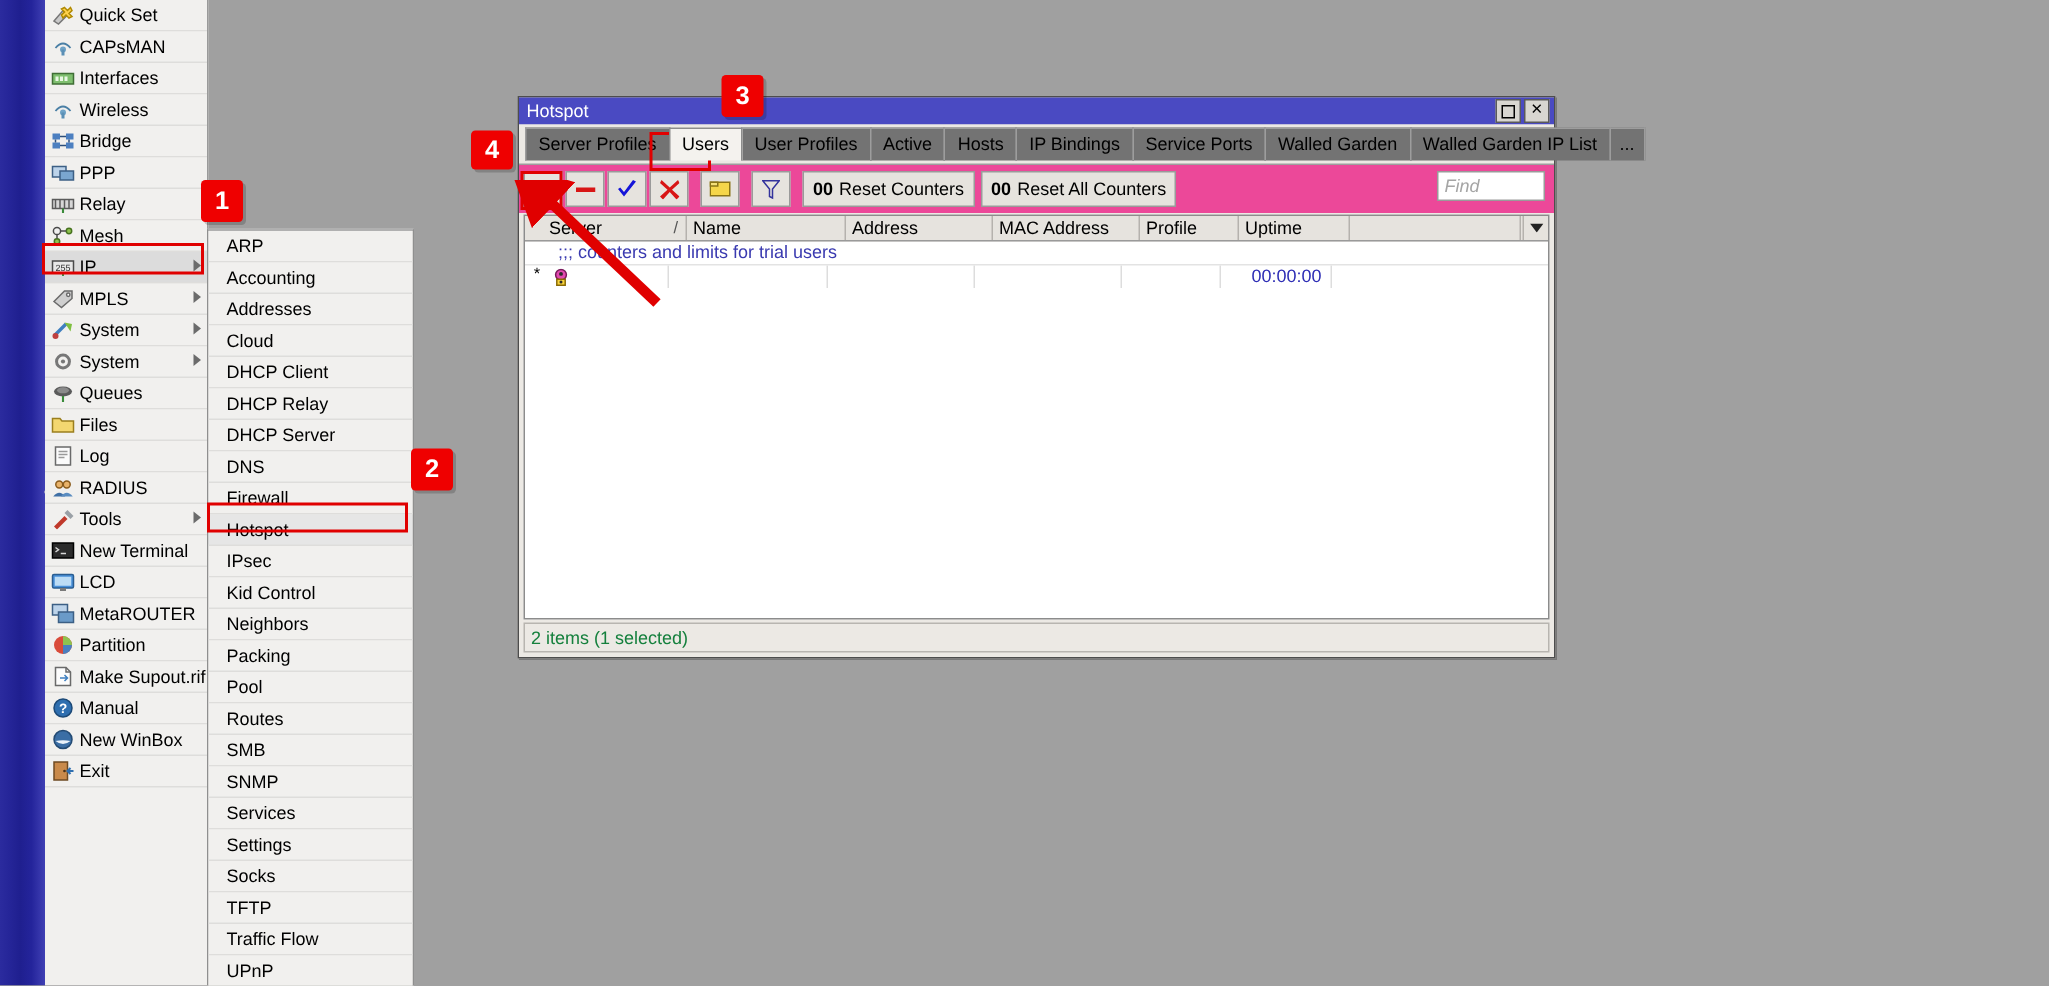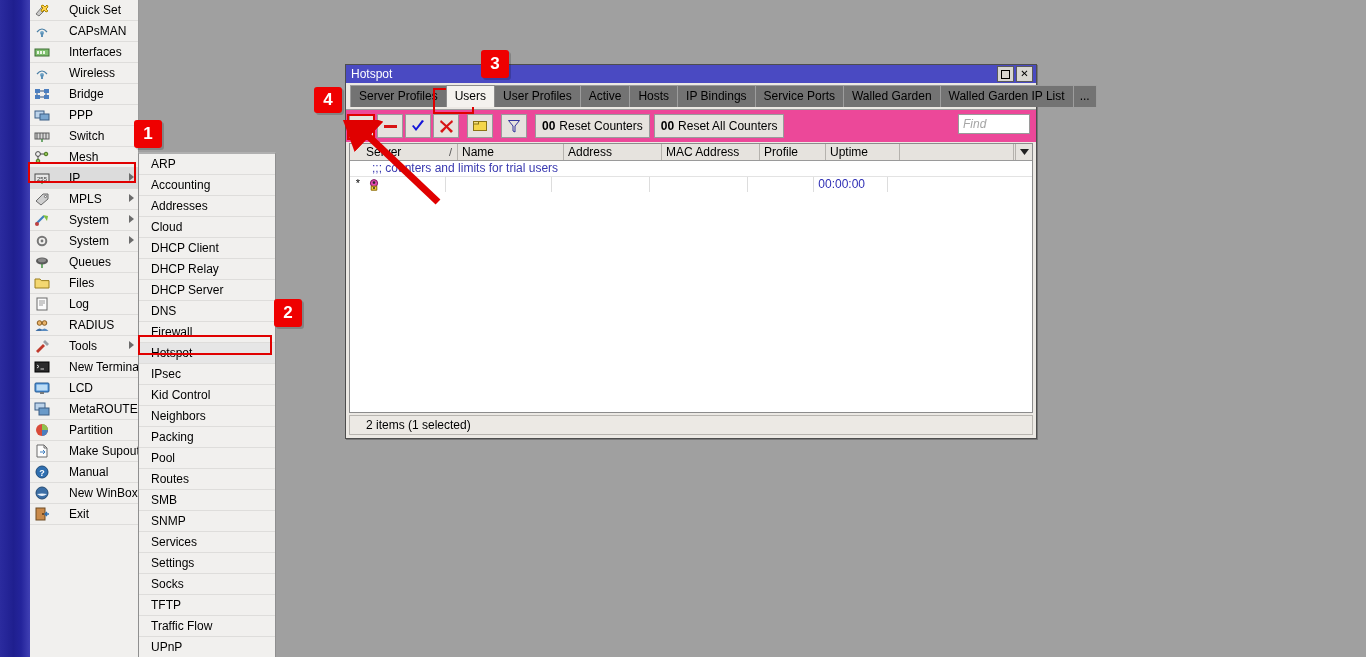--- a/index.html
+++ b/index.html
@@ -37,21 +37,21 @@
     border-right:1px solid #9a9a9a;
   }
   .menu-item{
     height:20px;display:flex;align-items:center;
     padding-left:4px;position:relative;
     border-bottom:1px solid #dedddb;
     font-size:12px;
     background:#f1f0ee;
     cursor:default;
   }
-  .menu-item .mi-label{margin-left:19px;white-space:nowrap;}
+  .menu-item .mi-label{margin-left:3px;white-space:nowrap;}
   .menu-item .arrow{
     position:absolute;right:4px;top:5px;
     width:0;height:0;border-left:5px solid #6b6b6b;
     border-top:4px solid transparent;border-bottom:4px solid transparent;
   }
   .menu-item.selected{background:#dcdcdc;}
   .ico{
     width:16px;height:14px;flex:0 0 16px;
     position:relative;display:inline-block;
   }
@@ -163,28 +163,28 @@
     display:flex;align-items:center;justify-content:center;cursor:default;
   }
   .row{display:flex;height:15px;font-size:12px;align-items:center;}
   .row.comment{color:#3a3ab0;padding-left:22px;height:15px;line-height:15px;border-bottom:1px solid #e3e3e3;}
   .row.selected{background:#9fc3ea;}
   .cell{
     box-sizing:border-box;height:15px;line-height:15px;
     border-right:1px solid #ddd;padding-left:4px;
     white-space:nowrap;overflow:hidden;
   }
-  .cell.num{text-align:right;padding-right:22px;padding-left:0;}
+  .cell.num{text-align:right;padding-right:6px;padding-left:0;}
   .flagcell{width:12px;flex:0 0 12px;text-align:center;border:none;font-size:11px;line-height:13px;}
   .rowicon{flex:0 0 16px;width:16px;display:flex;align-items:center;justify-content:center;}
   #statusbar{
     position:absolute;left:3px;bottom:3px;right:3px;height:18px;
     background:#ece9e4;border:1px solid #b8b5b0;
-    font-size:12px;line-height:18px;padding-left:16px;
-    color:#000000;
+    font-size:12px;line-height:18px;padding-left:4px;
+    color:#15803d;
   }
   
   .hl-box{position:absolute;border:2px solid #e00000;box-sizing:border-box;pointer-events:none;}
   .badge{
     position:absolute;background:#ef0000;color:#fff;
     font-weight:bold;font-size:17px;
     display:flex;align-items:center;justify-content:center;
     border-radius:3px;
     box-shadow:2px 2px 0 rgba(0,0,0,.18);
   }
@@ -260,21 +260,21 @@
       <span class="mi-label">PPP</span>
     </div>
     <div class="menu-item">
       <span class="ico">
         <svg width="16" height="14" viewBox="0 0 16 14">
           <rect x="1" y="4" width="14" height="6" fill="#d7d7d7" stroke="#5b5b5b"></rect>
           <path d="M3 4 V10 M6 4 V10 M9 4 V10 M12 4 V10" stroke="#5b5b5b"></path>
           <path d="M8 10 V13" stroke="#3a8b3a" stroke-width="1.4"></path>
         </svg>
       </span>
-      <span class="mi-label">Switch</span>
+      <span class="mi-label">Relay</span>
     </div>
     <div class="menu-item">
       <span class="ico">
         <svg width="16" height="14" viewBox="0 0 16 14">
           <circle cx="4" cy="4" r="2.4" fill="#f0f0f0" stroke="#4a4a4a"></circle>
           <circle cx="12" cy="4" r="1.8" fill="#8fc24f" stroke="#47731f"></circle>
           <circle cx="4" cy="11" r="1.8" fill="#8fc24f" stroke="#47731f"></circle>
           <path d="M4 6 V9 M6 4 H10" stroke="#4a4a4a"></path>
         </svg>
       </span>

